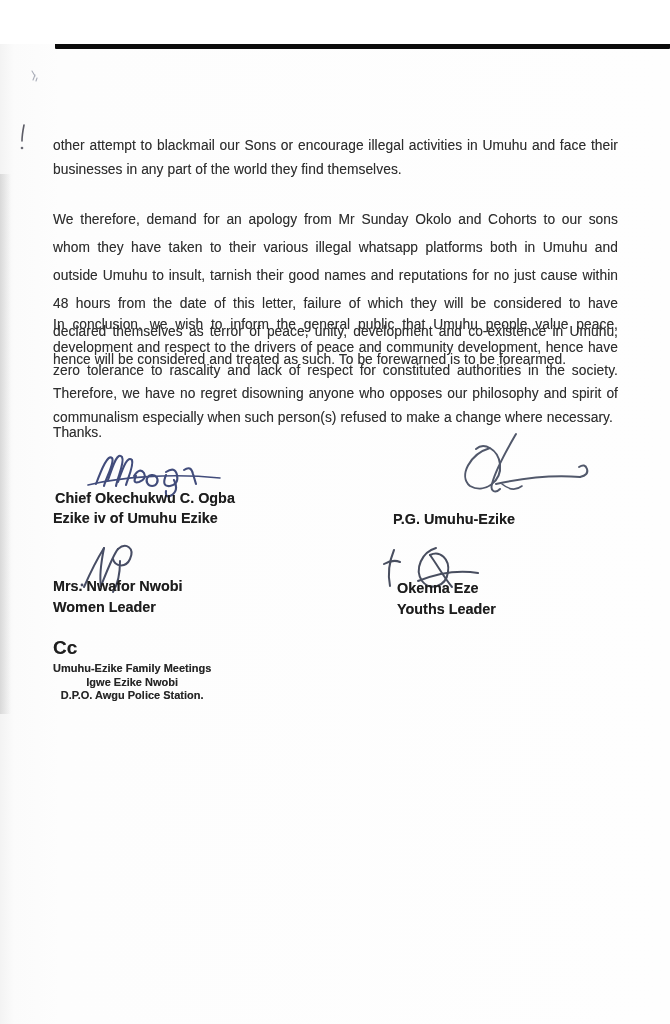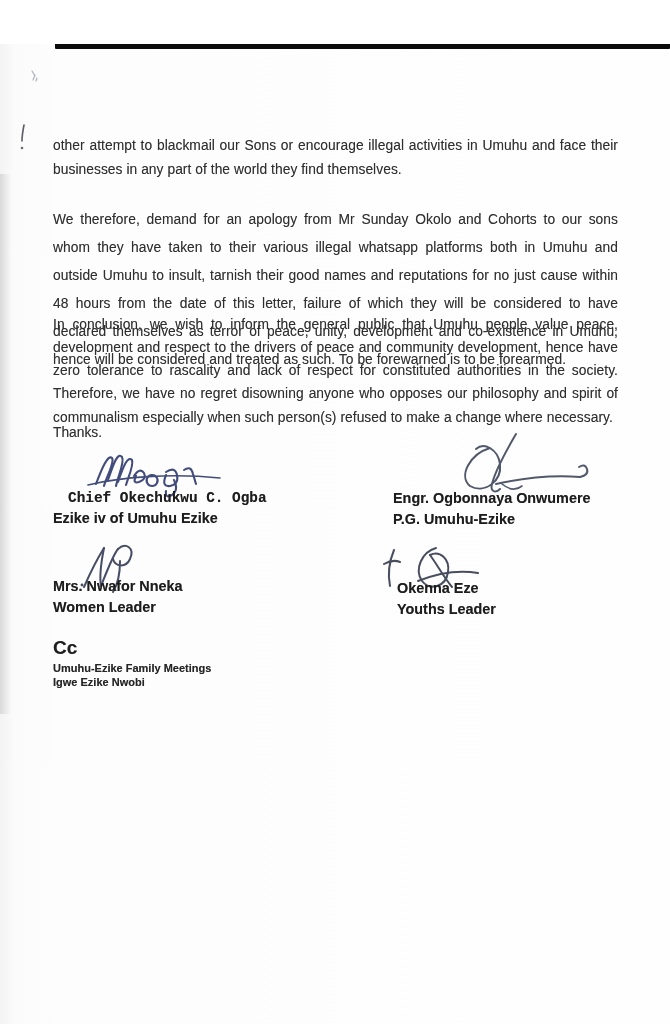--- a/index.html
+++ b/index.html
@@ -14,29 +14,29 @@
   .top-bar{position:absolute;top:0;left:55px;right:0;height:5px;background:#0b0b0b;border-radius:0 0 1px 1px;}
   .para{position:absolute;left:53px;width:565px;text-align:justify;
     font-size:13.8px;color:#2f2f2f;text-shadow:0 0 .6px rgba(80,80,80,.45);letter-spacing:.05px;}
   .p1{top:76px;line-height:24px;}
   .p2{top:148px;line-height:28px;}
   .p3{top:255px;line-height:23.2px;}
   .thanks{position:absolute;left:53px;top:381px;font-size:13.8px;color:#2f2f2f;
     text-shadow:0 0 .6px rgba(80,80,80,.45);}
   .sig-name,.sig-title{position:absolute;font-weight:bold;font-size:14.4px;color:#1d1d1d;
     text-shadow:0 0 .5px rgba(40,40,40,.55);white-space:nowrap;}
-  .s1n{left:68px;top:446px;font-family:Liberation Mono, monospace;} .s1t{left:53px;top:466px;}
+  .s1n{left:55px;top:446px;} .s1t{left:53px;top:466px;}
   .s2n{left:393px;top:446px;} .s2t{left:393px;top:467px;}
   .s3n{left:53px;top:534px;}  .s3t{left:53px;top:555px;}
   .s4n{left:397px;top:536px;} .s4t{left:397px;top:557px;}
   .sig-svg{position:absolute;}
   .cc-label{position:absolute;left:53px;top:593px;font-size:19px;font-weight:bold;color:#1f1f1f;
     text-shadow:0 0 .5px rgba(40,40,40,.5);}
   .cc-list{position:absolute;left:53px;top:618px;font-size:11px;font-weight:bold;
-    line-height:13.5px;color:#262626;text-shadow:0 0 .4px rgba(50,50,50,.5);}
+    line-height:13.5px;color:#262626;text-shadow:0 0 .4px rgba(50,50,50,.5);text-align:center;}
   .cc-item{white-space:pre;}
   .smudge{position:absolute;border-radius:50%;filter:blur(1.6px);}
   .sm-teal{left:16px;top:1013px;width:52px;height:10px;background:rgba(120,158,150,.32);}
   .sm-a{left:140px;top:1016px;width:72px;height:7px;background:rgba(90,90,100,.25);}
   .sm-b{left:266px;top:1014px;width:98px;height:10px;background:rgba(32,32,44,.75);}
   .sm-b2{left:286px;top:1017px;width:58px;height:6px;background:rgba(18,18,26,.9);}
   .sm-c{left:496px;top:1012px;width:124px;height:11px;background:rgba(46,48,62,.7);}
   .sm-c2{left:520px;top:1016px;width:72px;height:6px;background:rgba(22,24,36,.9);}
   .sm-d{left:452px;top:1019px;width:18px;height:4px;background:rgba(60,60,72,.4);}
   .ink-mark{position:absolute;}
@@ -80,52 +80,52 @@
 
   <svg class="sig-svg" style="left:436px;top:388px;" width="158" height="66" viewBox="0 0 158 66">
     <g stroke="#3a4257" stroke-width="2" fill="none" stroke-linecap="round" opacity="0.88">
       <path d="M54,16 C34,22 22,44 34,54 C48,62 66,50 64,32 C62,17 48,10 40,17"></path>
       <path d="M80,2 C72,16 60,36 56,52 C54,59 59,62 64,57"></path>
       <path d="M60,52 C92,45 122,43 144,45"></path>
       <path d="M144,45 q9,-2 7,-8 q-2,-6 -8,-2"></path>
       <path d="M66,52 q11,9 20,2" stroke-width="1.6"></path>
     </g>
   </svg>
-  <div class="sig-name s2n">Engr. Ogbonnaya Onwumere</div>
   <div class="sig-title s2t">P.G. Umuhu-Ezike</div>
 
   <svg class="sig-svg" style="left:78px;top:497px;" width="68" height="54" viewBox="0 0 68 54">
     <g stroke="#2e3550" stroke-width="2" fill="none" stroke-linecap="round" opacity="0.88">
       <path d="M6,46 C13,30 21,15 26,7"></path>
       <path d="M26,7 C23,22 21,34 23,45"></path>
       <path d="M23,45 C29,30 35,14 40,8"></path>
       <path d="M40,8 C48,1 57,7 52,18 C48,27 37,26 35,18"></path>
       <path d="M42,20 C42,32 40,43 35,51"></path>
       <circle cx="4" cy="44" r="1.4" fill="#2e3550" stroke="none"></circle>
     </g>
   </svg>
-  <div class="sig-name s3n">Mrs. Nwafor Nneka</div>
+  <div class="sig-name s3n">Mrs. Nwafor Nwobi</div>
   <div class="sig-title s3t">Women Leader</div>
 
   <svg class="sig-svg" style="left:380px;top:498px;" width="105" height="52" viewBox="0 0 105 52">
     <g stroke="#30364a" stroke-width="2" fill="none" stroke-linecap="round" opacity="0.88">
       <path d="M14,8 C9,20 8,34 10,44"></path>
       <path d="M4,22 q9,-5 16,-2"></path>
       <path d="M56,6 C42,10 34,27 42,39 C50,49 66,45 68,30 C70,17 60,8 50,13"></path>
       <path d="M50,13 C58,24 63,34 72,45"></path>
       <path d="M38,39 C58,31 80,28 98,31"></path>
     </g>
   </svg>
   <div class="sig-name s4n">Okenna Eze</div>
   <div class="sig-title s4t">Youths Leader</div>
 
   <div class="cc-label">Cc</div>
   <div class="cc-list">
     <div class="cc-item">Umuhu-Ezike Family Meetings</div>
     <div class="cc-item">Igwe Ezike Nwobi</div>
+    <div class="cc-item">D.P.O. Awgu Police Station.</div>
   </div>
 
   <div class="smudge sm-teal"></div>
   <div class="smudge sm-a"></div>
   <div class="smudge sm-b"></div>
   <div class="smudge sm-b2"></div>
   <div class="smudge sm-c"></div>
   <div class="smudge sm-c2"></div>
   <div class="smudge sm-d"></div>
 

